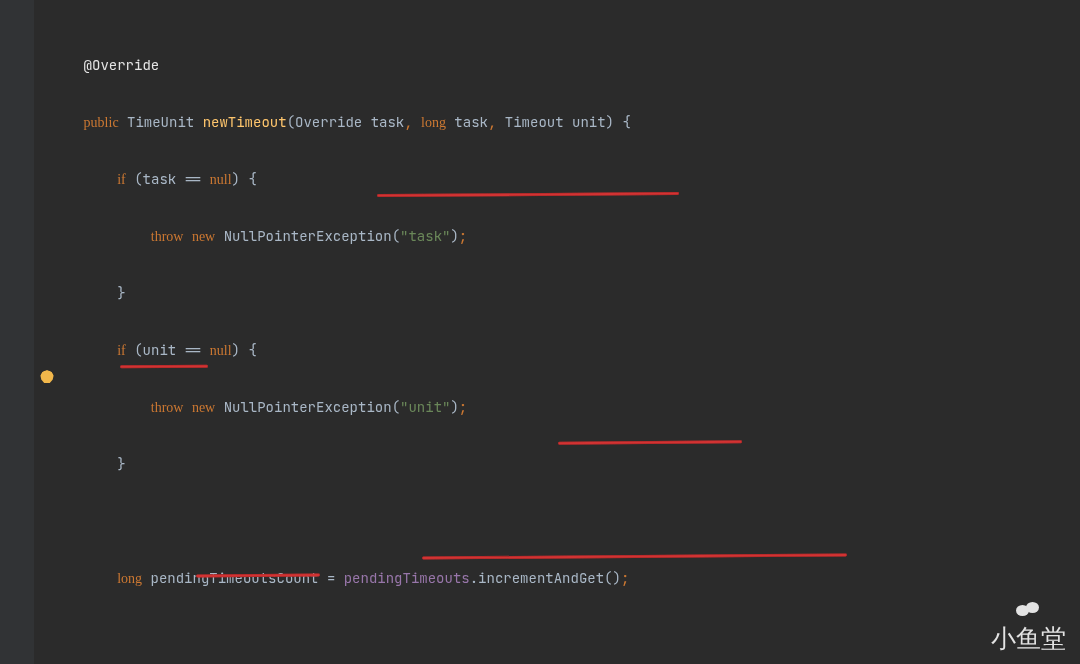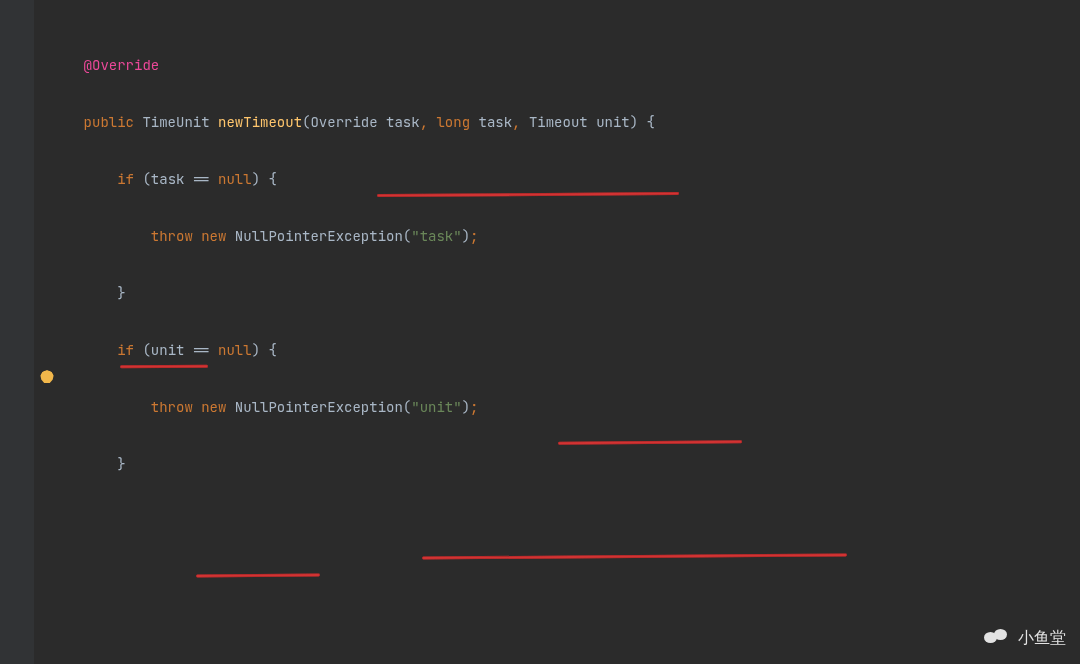--- a/index.html
+++ b/index.html
@@ -5,34 +5,34 @@
   * { margin: 0; padding: 0; box-sizing: border-box; }
   html, body { width: 1080px; height: 664px; overflow: hidden; background: #2b2b2b; }
   body { font-family: "JetBrains Mono","Menlo","Consolas",monospace; font-size: 14px; line-height: 19px; color: #a9b7c6; }
 
   .editor { display: flex; width: 1080px; height: 664px; background: #2b2b2b; position: relative; }
   .gutter { width: 34px; flex: 0 0 34px; background: #313335; position: relative; }
   .gutter-bulb { position: absolute; left: 40px; width: 14px; height: 14px; background: #f1b74b; border-radius: 50%; clip-path: polygon(50% 0,83% 12%,98% 40%,90% 70%,70% 92%,30% 92%,10% 70%,2% 40%,17% 12%); }
 
   .code { padding: 18px 0 18px 16px; white-space: pre; position: relative; }
   .line { height: 19px; position: relative; }                 
-  .anno { color:#ec4899; }
-  .kw   { color:#cc7832; }
+  .anno { color:#e5e5e5; }
+  .kw   { color:#cc7832;font-family:Liberation Serif, serif; }
   .fn   { color:#ffc66d;text-align:center; }
   .typ  { color:#a9b7c6; }
   .id   { color:#a9b7c6; }
   .fld  { color:#9876aa; }
   .par  { color:#a9b7c6; }
   .str  { color:#6a8759; }
   .pun  { color:#cc7832; }
 
   
   .stroke { position:absolute; height:3px; background:#d23333; border-radius:2px; transform:rotate(-.4deg); box-shadow: 0 0 0 .5px #a02424 inset; }
 
-  .watermark { position:absolute; right:14px; bottom:16px; display:flex; align-items:center; gap:8px; color:#e3e3e3; font-family: "PingFang SC","Microsoft YaHei",sans-serif; font-size:16px; }
+  .watermark { position:absolute; right:14px; bottom:16px; display:flex; align-items:center; gap:8px; color:#e3e3e3; font-family: "PingFang SC","Microsoft YaHei",sans-serif; font-size:25px;flex-direction:column; }
   .watermark .wc { width:26px; height:22px; position:relative; }
   .watermark .wc::before, .watermark .wc::after { content:""; position:absolute; width:13px; height:11px; background:#e3e3e3; border-radius:50%; }
   .watermark .wc::before { left:0; top:6px; }
   .watermark .wc::after  { left:10px; top:3px; }
 
 </style>
 </head>
 <body>
 
 <div class="editor">
@@ -43,20 +43,21 @@
   <div class="code">
     <div class="line">    <span class="anno">@Override</span></div>
     <div class="line">    <span class="kw">public</span> <span class="typ">TimeUnit</span> <span class="fn">newTimeout</span>(<span class="typ">Override</span> <span class="par">task</span><span class="pun">,</span> <span class="kw">long</span> <span class="par">task</span><span class="pun">,</span> <span class="typ">Timeout</span> <span class="par">unit</span>) {</div>
     <div class="line">        <span class="kw">if</span> (<span class="id">task</span> == <span class="kw">null</span>) {</div>
     <div class="line">            <span class="kw">throw</span> <span class="kw">new</span> <span class="id">NullPointerException</span>(<span class="str">"task"</span>)<span class="pun">;</span></div>
     <div class="line">        <span>}</span></div>
     <div class="line">        <span class="kw">if</span> (<span class="id">unit</span> == <span class="kw">null</span>) {</div>
     <div class="line">            <span class="kw">throw</span> <span class="kw">new</span> <span class="id">NullPointerException</span>(<span class="str">"unit"</span>)<span class="pun">;</span></div>
     <div class="line">        <span>}</span></div>
     <div class="line"> </div>
+    <div class="line">        <span class="kw">long</span> <span class="id">pendingTimeoutsCount</span> = <span class="fld">pendingTimeouts</span>.<span class="id">incrementAndGet</span>()<span class="pun">;</span></div>
     <div class="line"> </div>
     
     
     
     
     
     
     
     
     

